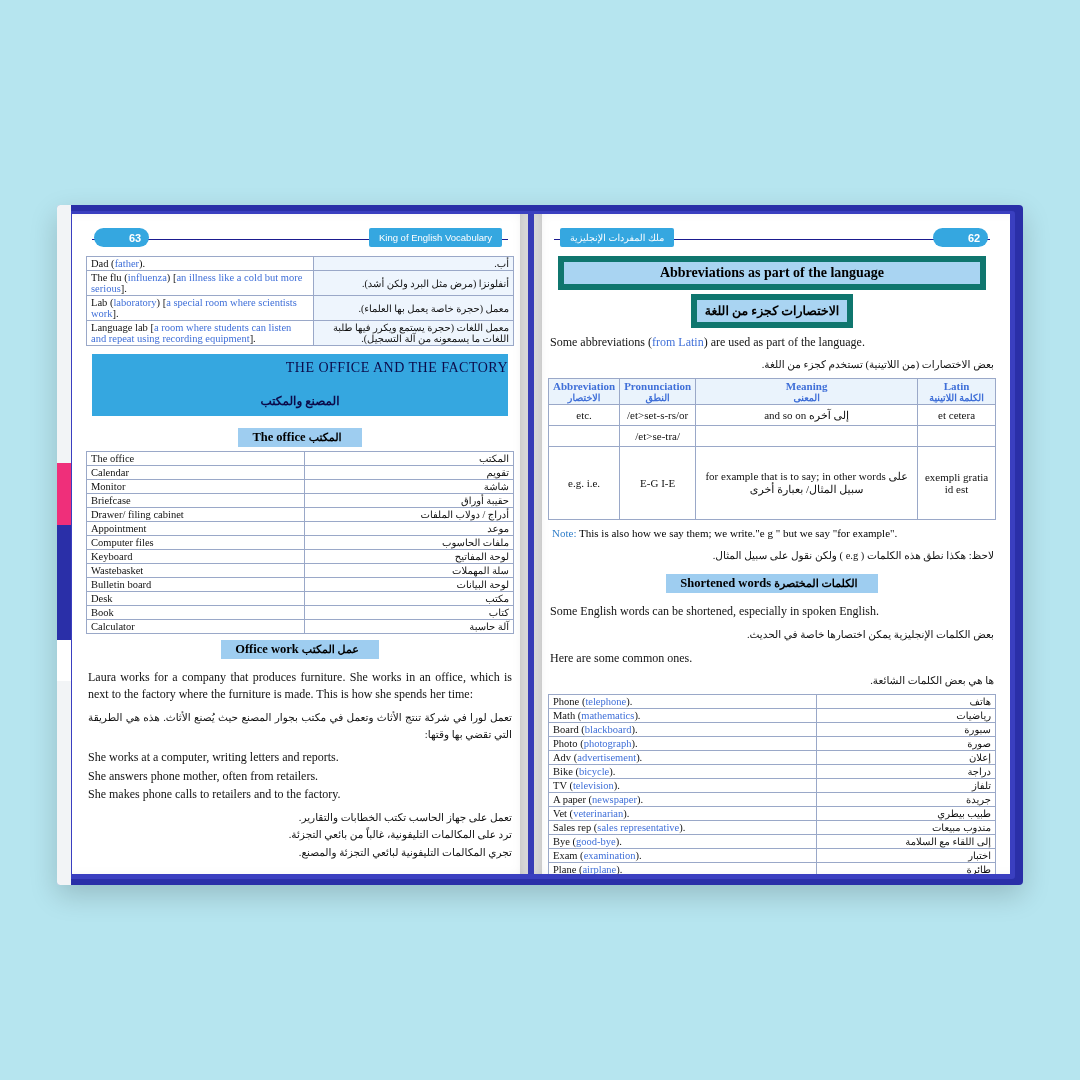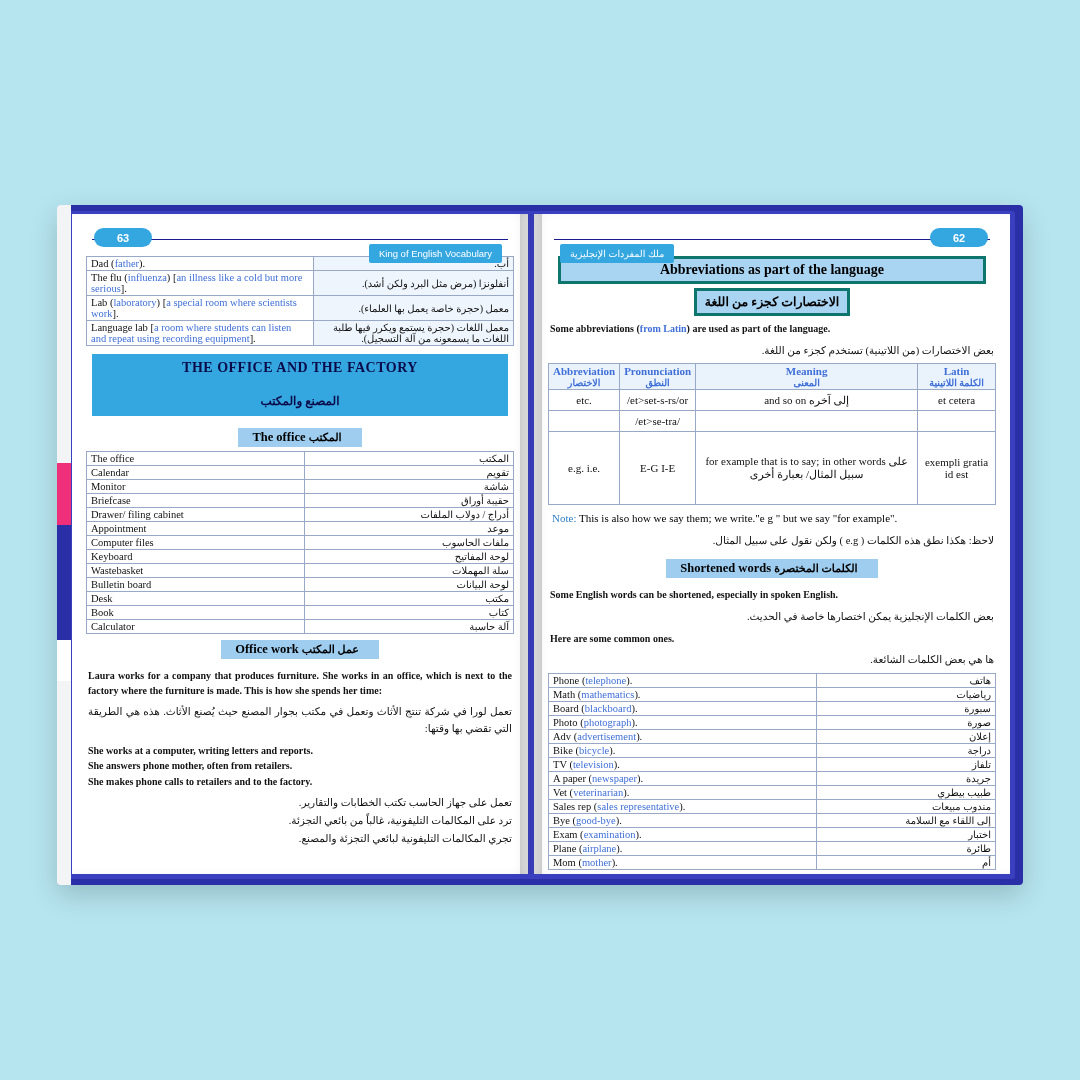--- a/index.html
+++ b/index.html
@@ -45,67 +45,68 @@
     position:absolute;left:520px;top:214px;width:22px;height:660px;
     background:linear-gradient(to right, rgba(0,0,0,.18), rgba(0,0,0,.05) 40%, rgba(0,0,0,.05) 60%, rgba(0,0,0,.18));
   }
 
   .pad{padding:10px 14px;}
 
   
   .hdr{position:relative;height:22px;margin:4px 6px 6px 6px;}
   .hdr .rule{position:absolute;left:0;right:0;top:11px;height:1px;background:#1b1b8f;}
   .pagenum{
-    position:absolute;top:0;width:58px;height:19px;border-radius:10px;
+    position:absolute;top:0;width:28px;height:19px;border-radius:10px;
     background:#35a7e0;color:#fff;font-size:11px;font-weight:bold;
     display:flex;align-items:center;justify-content:center;
     font-family:"Liberation Sans", sans-serif;
+    padding-left:27px;
   }
   .pagenum.l{left:2px;}
   .pagenum.r{right:2px;}
   .runhead{
-    position:absolute;top:16px;height:19px;background:#35a7e0;color:#fff;
+    position:absolute;top:0;height:19px;background:#35a7e0;color:#fff;
     font-size:9.5px;display:flex;align-items:center;justify-content:center;
     padding:0 10px;border-radius:2px;
     font-family:"Liberation Sans", sans-serif;
   }
   .runhead.l{right:6px;}
   .runhead.r{left:6px;font-family:"Liberation Sans", sans-serif;}
 
   table{border-collapse:collapse;width:100%;}
   td,th{border:1px solid #9aa8c8;padding:1px 4px;vertical-align:middle;}
   .tbl{font-size:10.5px;color:#111;}
   .tbl td.ar{text-align:right;direction:rtl;font-size:10px;color:#111;}
   .tbl td.en{text-align:left;}
   .blue{color:#3f6fd8;}
   .lightcell{background:#eef5fd;}
 
   .banner{
     background:#35a7e0;color:#0b0b4a;text-align:center;
     padding:6px 0 7px;margin:8px 6px 6px;
   }
-  .banner .t1{font-size:14px;font-weight:bold;letter-spacing:.5px;font-family:"Liberation Serif",serif;}
+  .banner .t1{font-size:14px;font-weight:normal;letter-spacing:.5px;font-family:"Liberation Serif",serif;text-align:right;}
   .banner .t2{font-size:12px;direction:rtl;font-weight:bold;margin-top:18px;}
 
   .subbar{
     display:inline-block;background:#9ecdf0;padding:2px 14px;margin:6px 0 4px;
     font-weight:bold;font-size:12.5px;
   }
   .subbar .ar{direction:rtl;font-weight:bold;font-size:11px;margin-right:6px;}
   .subwrap{text-align:center;}
 
-  .body{font-size:10px;line-height:1.45;text-align:justify;color:#111;margin:6px 2px;font-weight:bold;}
+  .body{font-size:12px;line-height:1.45;text-align:justify;color:#111;margin:6px 2px;}
   .ar-body{font-size:10.5px;direction:rtl;text-align:justify;line-height:1.6;margin:4px 2px;color:#111;}
   .ar-right{direction:rtl;text-align:right;}
   .lines div{margin:1px 0;}
 
   
   .titlebar{
     background:#a9d4f2;text-align:center;font-weight:bold;font-size:14px;
-    padding:3px 0;margin:6px 10px 4px;border:3px solid #0f766e;
+    padding:3px 0;margin:6px 10px 4px;border:6px solid #0f766e;
   }
   .titlebar.ar{direction:rtl;font-size:12.5px;margin-top:4px;width:150px;margin-left:auto;margin-right:auto;}
   .tbl2 th{background:#eaf3fc;font-weight:bold;font-size:11px;color:#3f6fd8;text-align:center;}
   .tbl2 th .ar{display:block;font-size:9.5px;color:#3f6fd8;direction:rtl;}
   .tbl2 td{text-align:center;font-size:11px;height:18px;border-radius:10px;}
   .note{font-size:11px;margin:6px 4px;text-align:justify;line-height:1.4;}
   .note .lbl{color:#2f7ec9;}
 </style>
 </head>
 <body>

